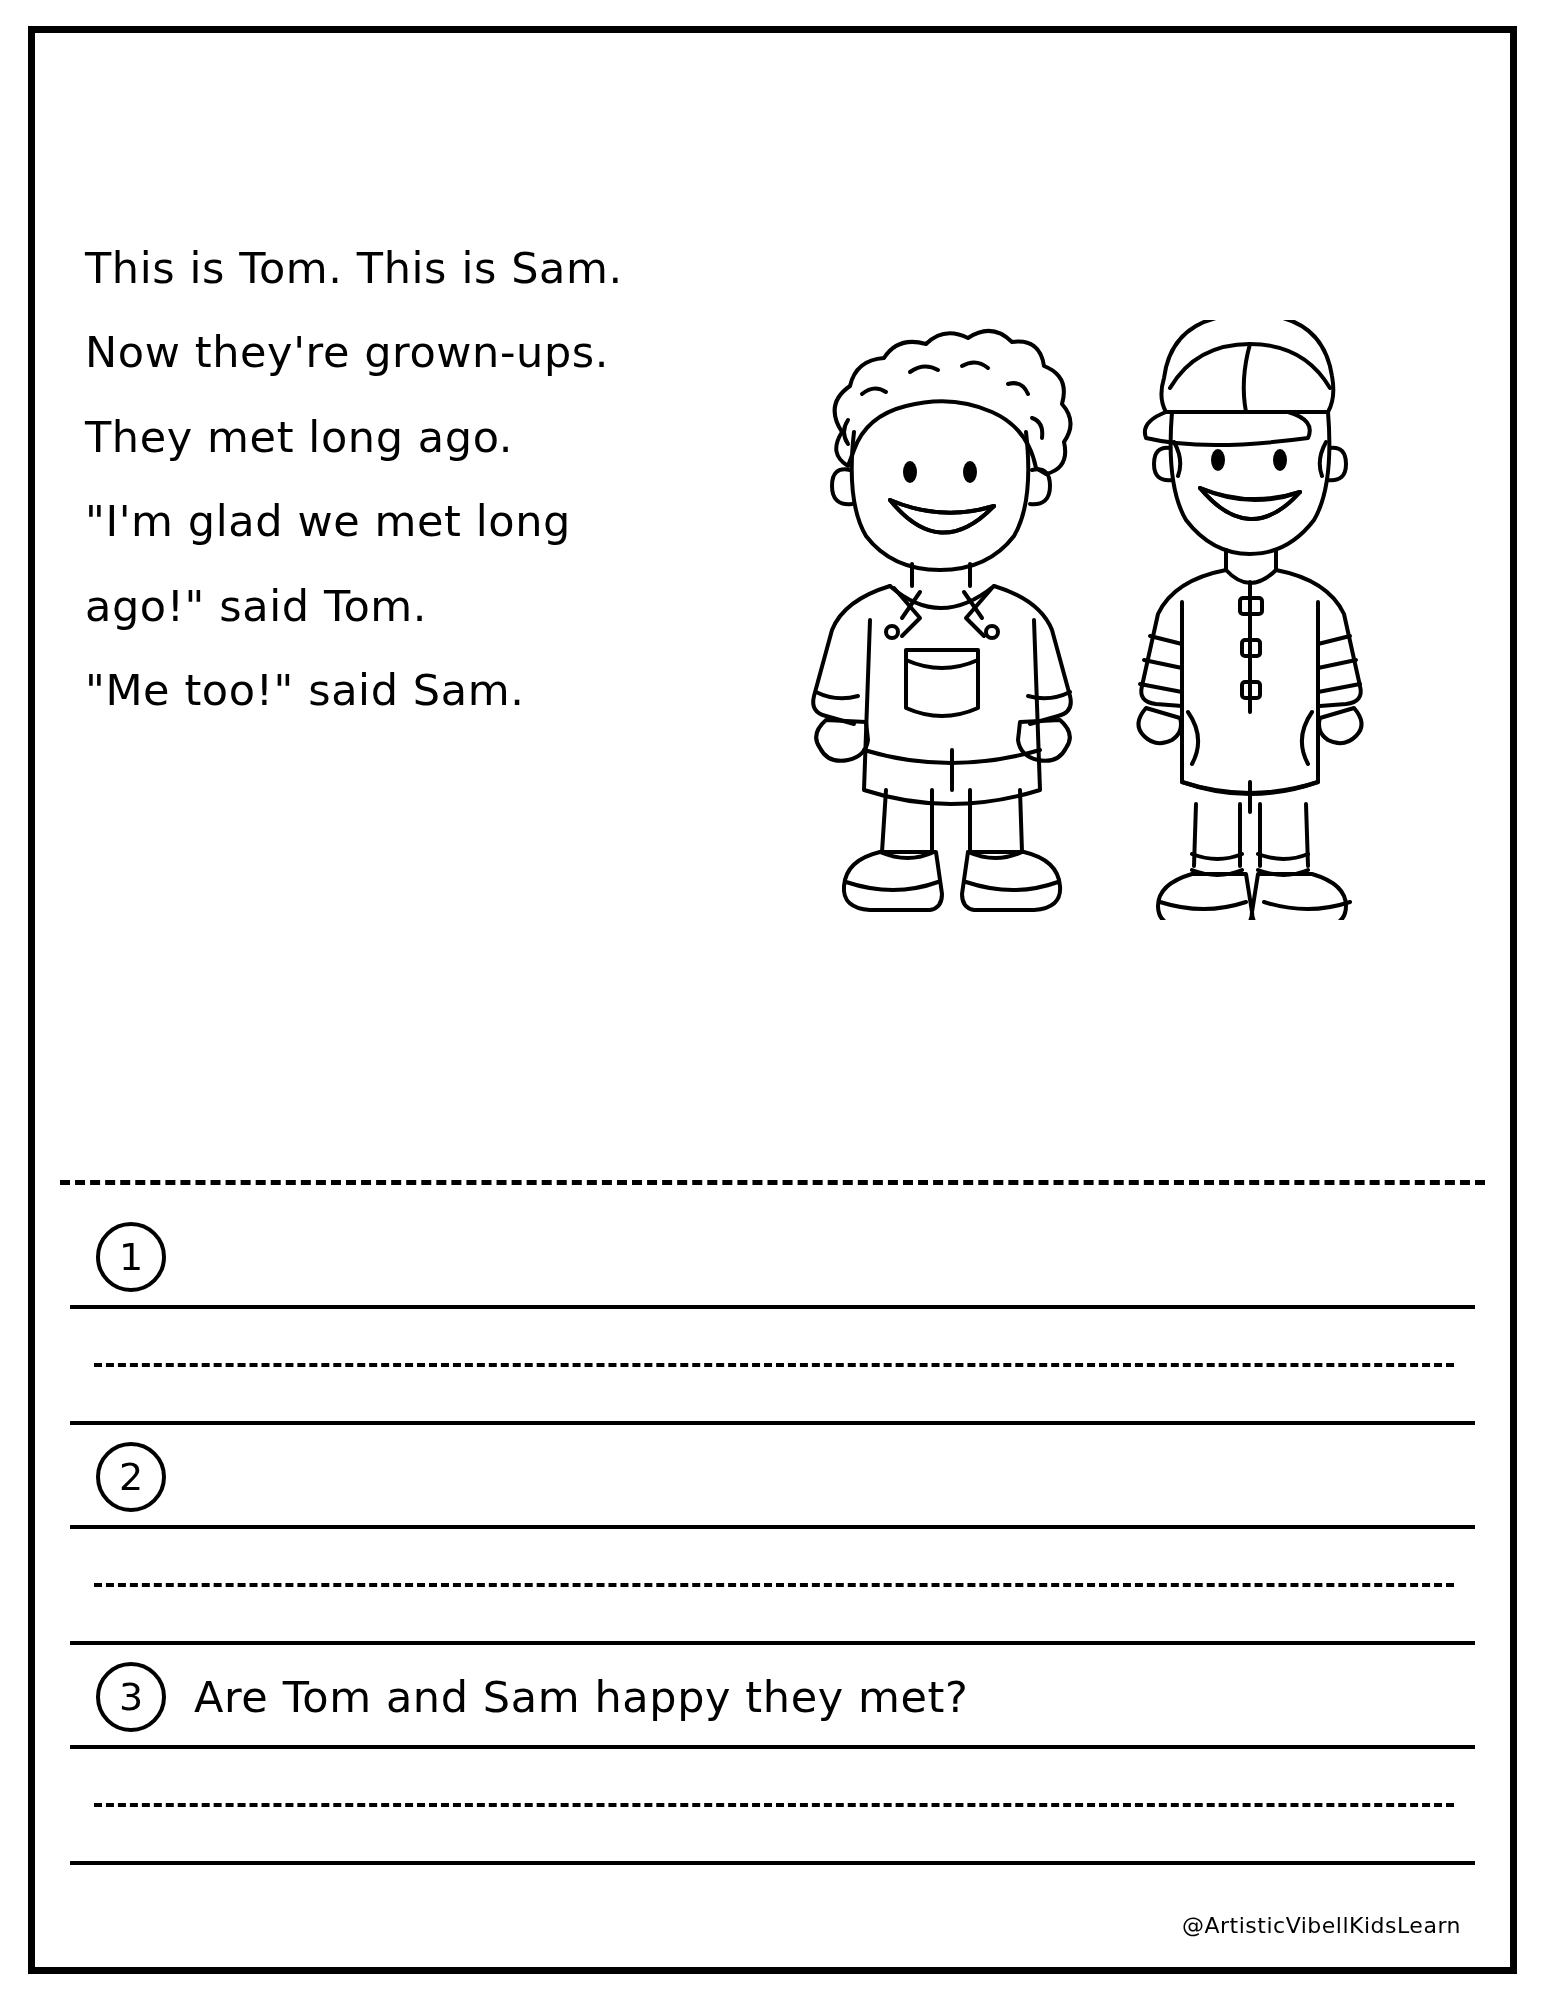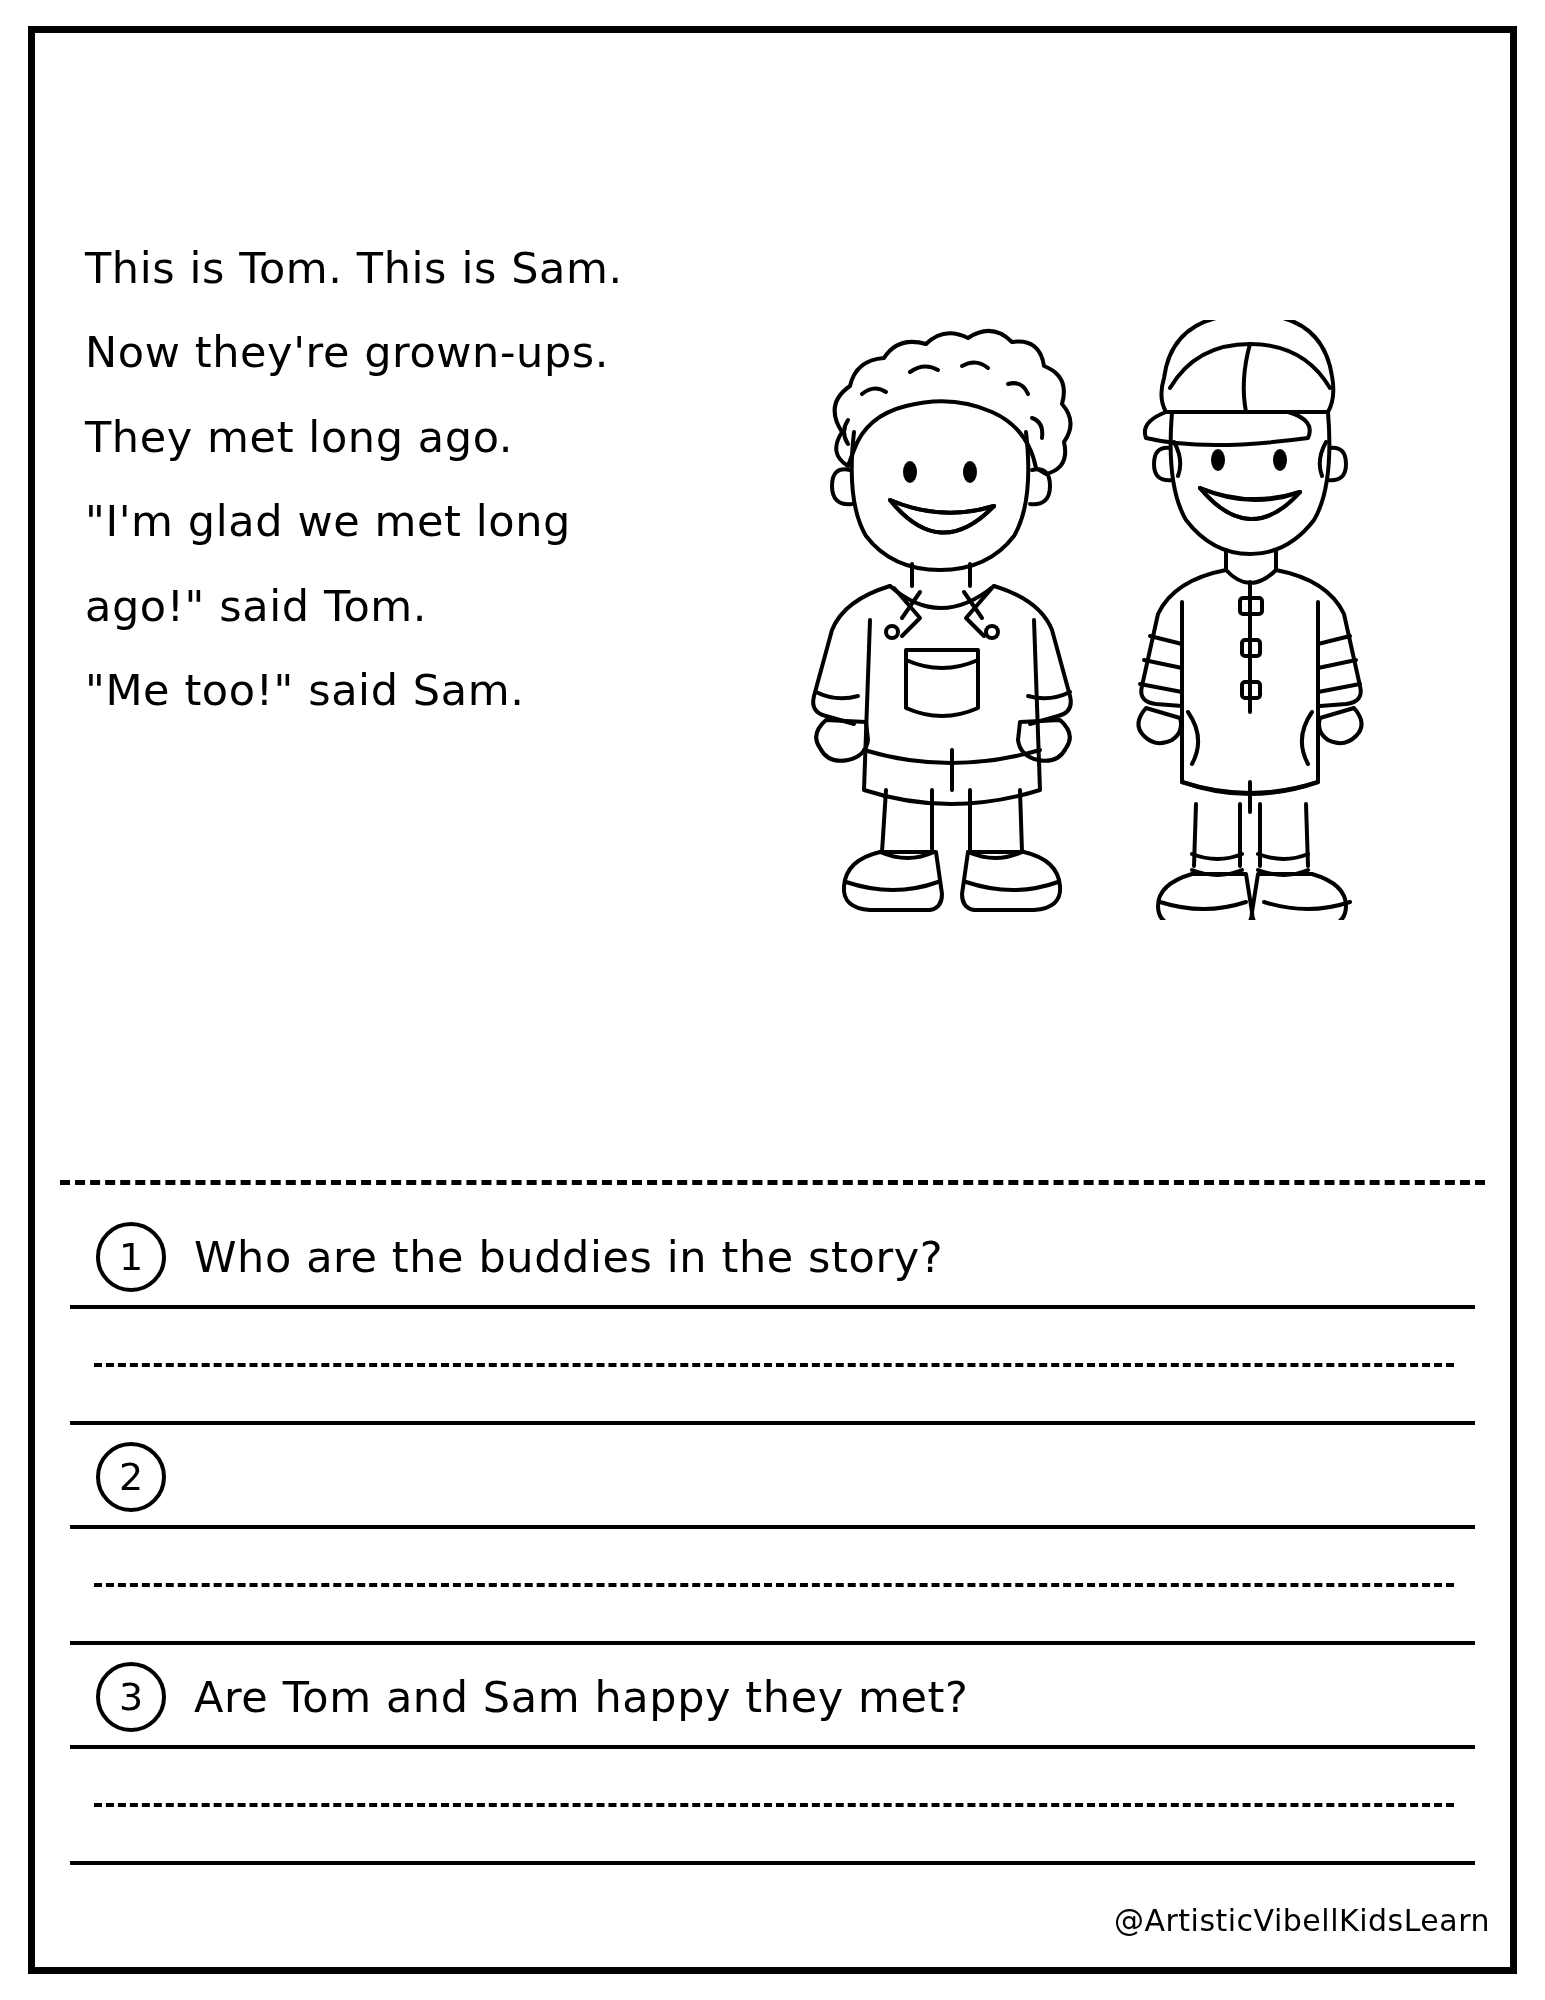--- a/index.html
+++ b/index.html
@@ -164,23 +164,23 @@
     left: 34px;
     top: 58px;
     width: 1360px;
     height: 0;
     border-top: 4px dashed #000;
   }
 
   
   .footer-credit {
     position: absolute;
-    right: 55px;
+    right: 84px;
     bottom: 62px;
-    font-size: 30px;
+    font-size: 22px;
     letter-spacing: 0.5px;
   }
 </style>
 </head>
 <body>
 
 <div class="page">
 
   <div class="page-border"></div>
 
@@ -320,21 +320,20 @@
     </svg>
   </div>
 
   <div class="divider"></div>
 
   <div class="questions">
 
     <div class="qblock">
       <div class="qrow">
         <div class="qnum">1</div>
-        <div class="qtext">Who are the buddies in the story?</div>
       </div>
       <div class="ruled">
         <div class="solid-top"></div>
         <div class="dashed-mid"></div>
         <div class="solid-bottom"></div>
       </div>
     </div>
 
     <div class="qblock">
       <div class="qrow">

